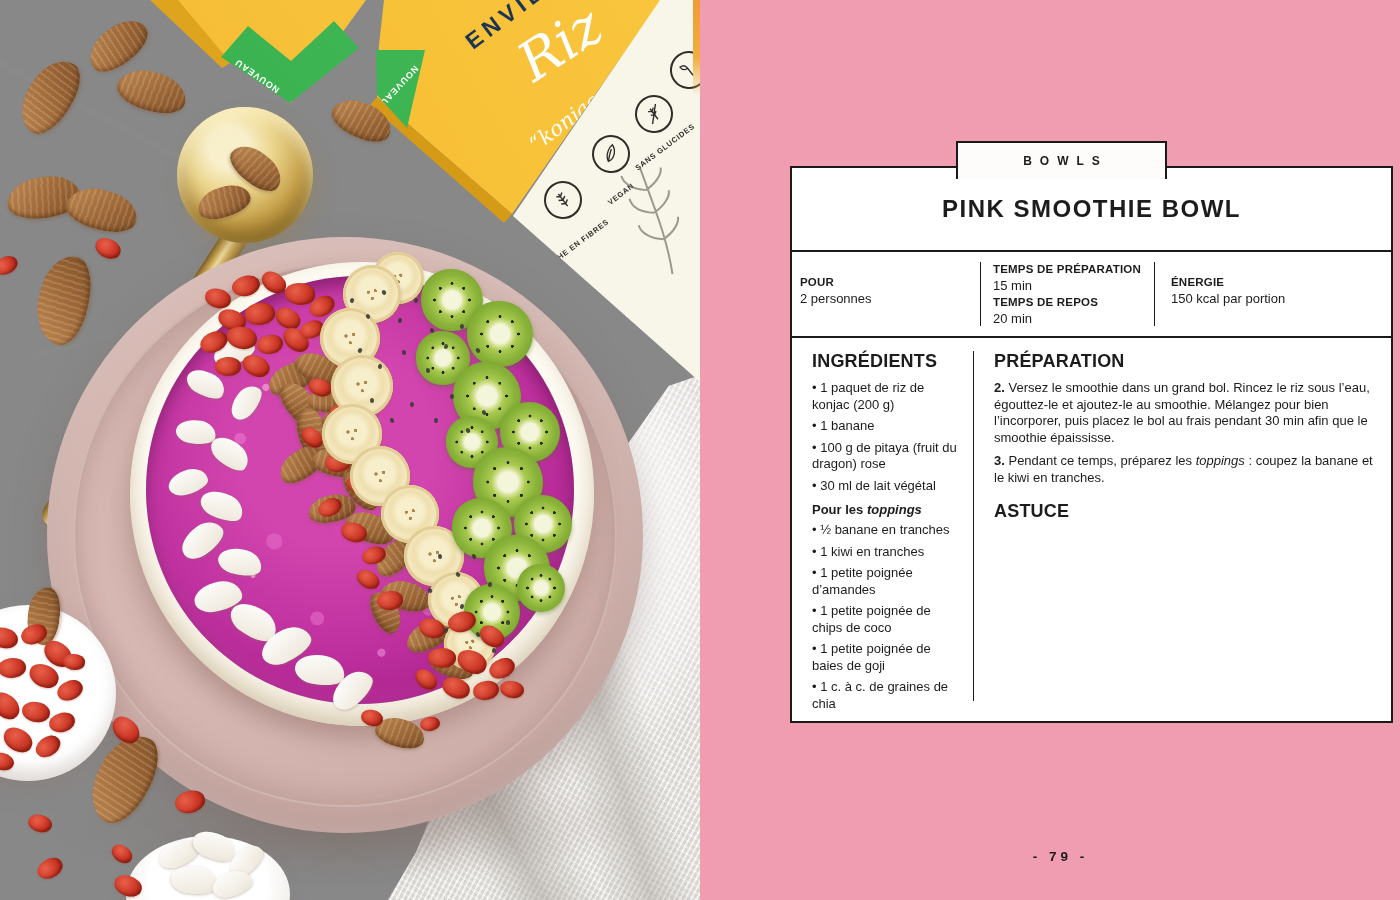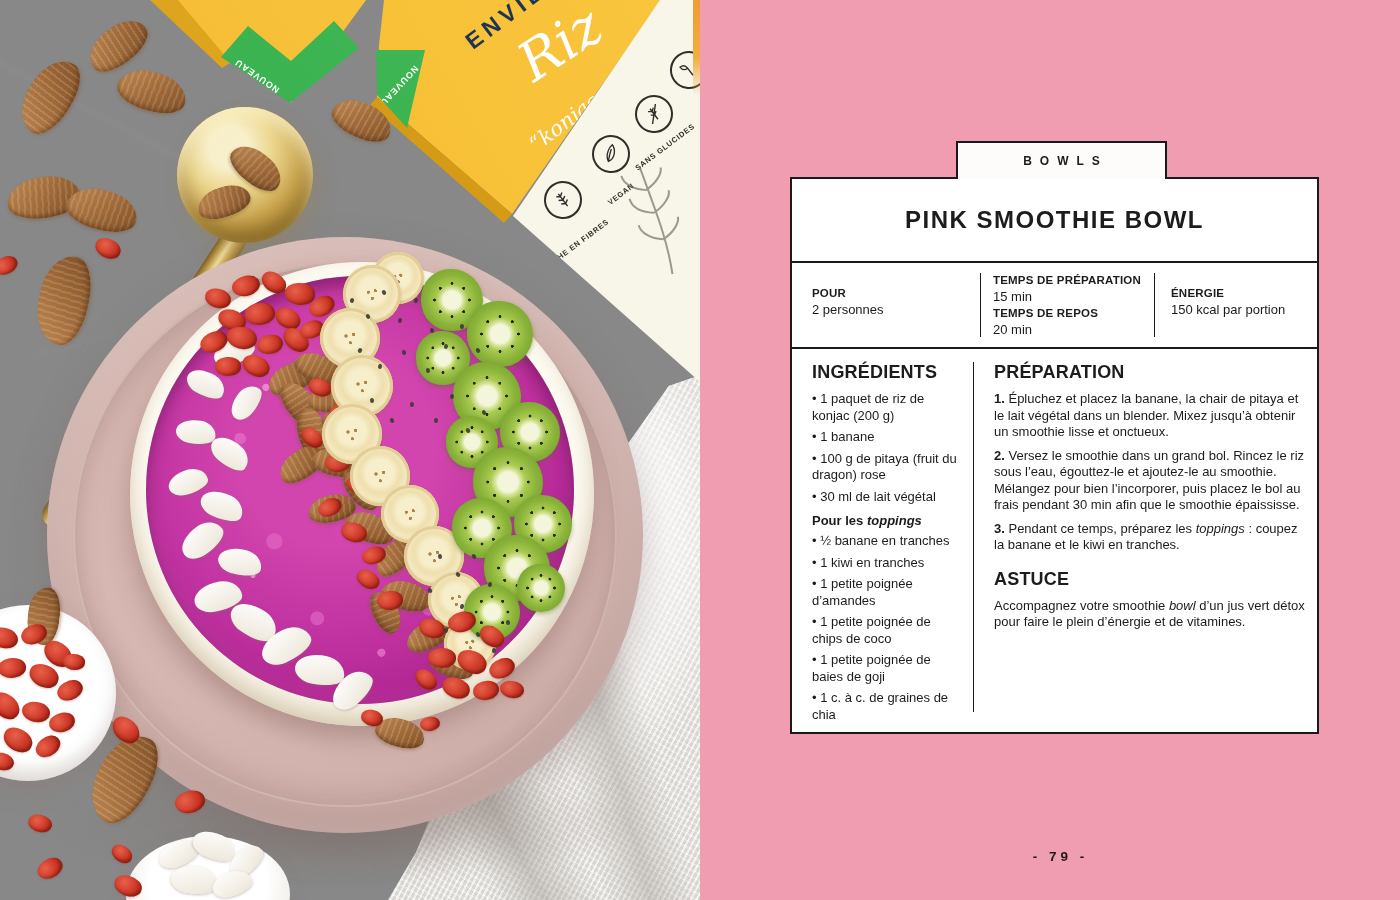--- a/index.html
+++ b/index.html
@@ -148,28 +148,28 @@
     radial-gradient(2.2px at 22% 22%, #262a1c 60%, transparent 75%); }
   .chia { width:4px; height:5px; background:#383b35; border-radius:50%; opacity:.9; }
 
   
   .recipe-page { position:absolute; left:700px; top:0; width:700px; height:900px;
     background:var(--page-pink, #F19DB1); }
   .tab { position:absolute; left:256px; top:141px; width:211px; height:38px; z-index:2;
     background:#fdfcfa; border:2px solid #1a1a1a; border-bottom:none;
     display:flex; align-items:center; justify-content:center;
     font-size:12px; font-weight:600; letter-spacing:8px; padding-left:8px; }
-  .card { position:absolute; left:90px; top:177px; width:529px; height:557px;
+  .card { position:absolute; left:90px; top:166px; width:603px; height:557px;
     background:#fff; border:2px solid #1a1a1a; }
   .card-title { height:84px; border-bottom:2px solid #1a1a1a; display:flex; align-items:center; justify-content:center;
     font-size:24px; font-weight:700; letter-spacing:1.5px; }
   .meta-row { display:flex; height:86px; border-bottom:2px solid #1a1a1a; }
   .meta-col { position:relative; padding-top:22px; }
   .meta-col + .meta-col::before { content:""; position:absolute; left:0; top:10px; bottom:10px; width:1.4px; background:#1a1a1a; }
-  .meta-col-1 { width:188px; padding-left:20px; }
+  .meta-col-1 { width:188px; padding-left:8px; }
   .meta-col-2 { width:174px; padding-left:13px; padding-top:9px; }
   .meta-col-3 { flex:1; padding-left:17px; }
   .meta-label { font-size:11.5px; font-weight:700; letter-spacing:.2px; line-height:16px; }
   .meta-value { font-size:13px; line-height:17px; }
   .main-row { display:flex; height:383px; }
   .ing-col { position:relative; width:182px; padding:13px 14px 0 20px; }
   .ing-col::after { content:""; position:absolute; right:0; top:13px; bottom:20px; width:1.4px; background:#1a1a1a; }
   .prep-col { flex:1; padding:13px 10px 0 20px; }
   .sec-head { font-size:18px; font-weight:700; letter-spacing:.2px; margin:0 0 8px 0; }
   .ing p, .top-list p { font-size:13px; line-height:16.5px; margin:0 0 5px 0; }
@@ -452,24 +452,22 @@
               <p><span>•</span> 1 kiwi en tranches</p>
               <p><span>•</span> 1 petite poignée d’amandes</p>
               <p><span>•</span> 1 petite poignée de chips de coco</p>
               <p><span>•</span> 1 petite poignée de baies de goji</p>
               <p><span>•</span> 1 c. à c. de graines de chia</p>
             </div>
         </div>
         <div class="prep-col">
           <p class="sec-head">PRÉPARATION</p>
           <div>
-              <p class="step"><span class="num">1.</span> <span>Épluchez et placez la banane, la chair de pitaya et le lait végétal dans un blender. Mixez jusqu’à obtenir un smoothie lisse et onctueux.</span></p>
               <p class="step"><span class="num">2.</span> <span>Versez le smoothie dans un grand bol. Rincez le riz sous l’eau, égouttez-le et ajoutez-le au smoothie. Mélangez pour bien l’incorporer, puis placez le bol au frais pendant 30 min afin que le smoothie épaississe.</span></p>
               <p class="step"><span class="num">3.</span> <span>Pendant ce temps, préparez les </span><em>toppings</em><span> : coupez la banane et le kiwi en tranches.</span></p>
             </div>
           <p class="sec-head astuce-head">ASTUCE</p>
-          <p class="astuce-p" id="astuce-p"><span>Accompagnez votre smoothie </span><em>bowl</em><span> d’un jus vert détox pour faire le plein d’énergie et de vitamines.</span></p>
         </div>
       </div>
     </div>
     <div class="pageno">- 79 -</div>
   </div>
 </div>
 
 </body></html>

